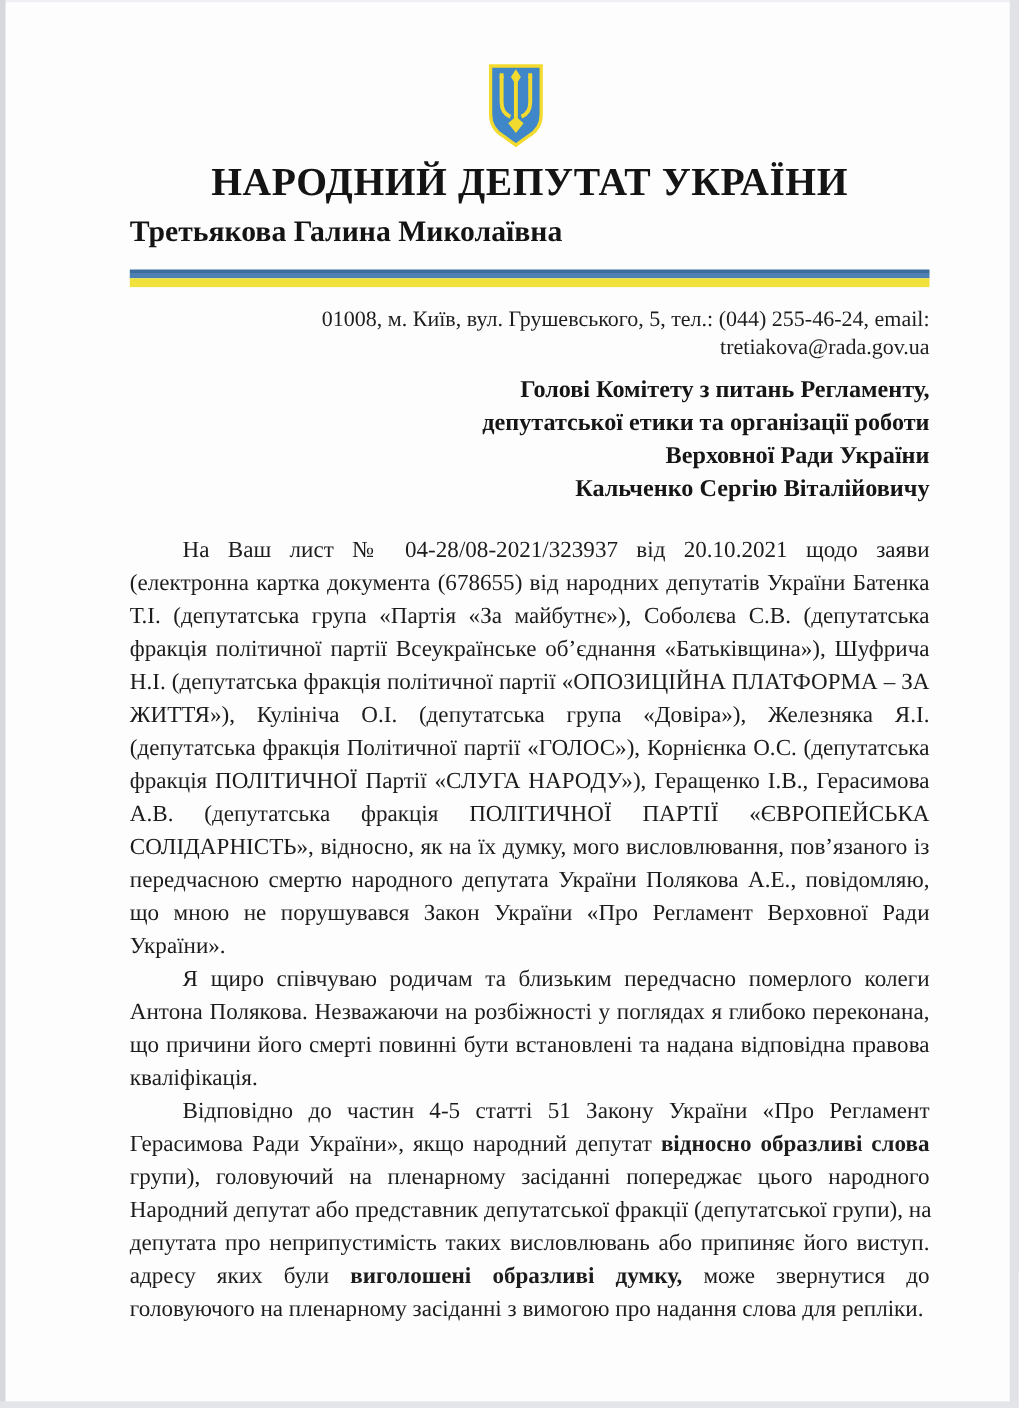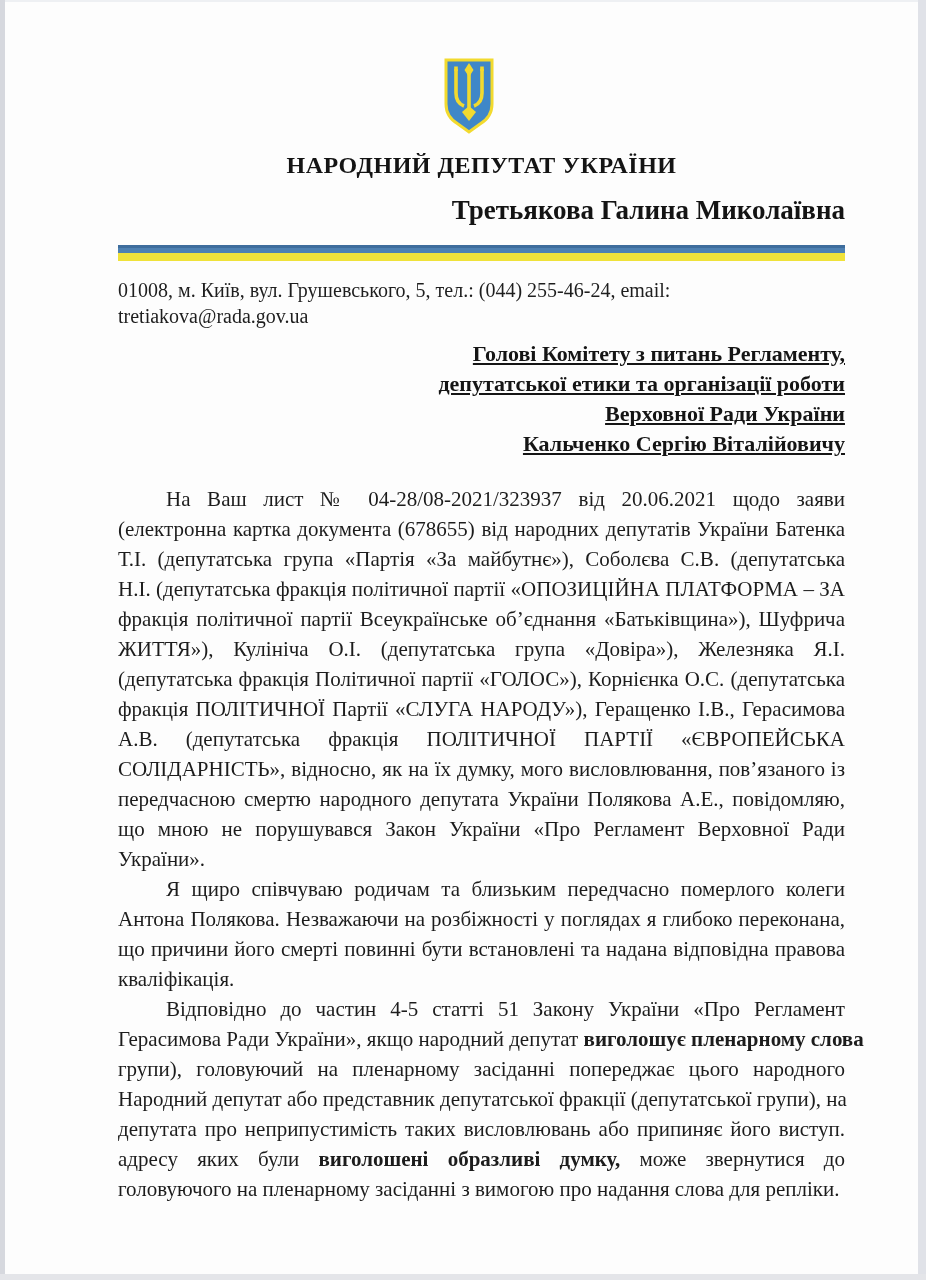--- a/index.html
+++ b/index.html
@@ -14,30 +14,30 @@
   .edge{position:absolute;}
   .edge.left{left:0;top:0;bottom:0;width:5px;background:#d6d8de;}
   .edge.right{right:0;top:0;bottom:0;width:8px;background:#e0e2e8;}
   .edge.bottom{left:0;right:0;bottom:0;height:6px;background:#e4e5e9;}
   .edge.top{left:0;right:0;top:0;height:2px;background:#eef0f3;}
 
   .col{position:absolute;left:118px;width:727px;}
 
   .coat{position:absolute;left:442px;top:57px;width:54px;height:79px;}
 
-  .title{top:148px;text-align:center;font-weight:bold;font-size:24px;line-height:34px;letter-spacing:.5px;color:#141414;}
-  .name{top:194px;text-align:right;font-weight:bold;font-size:27px;line-height:32px;color:#141414;}
+  .title{top:148px;text-align:center;font-weight:bold;font-size:36px;line-height:34px;letter-spacing:.5px;color:#141414;}
+  .name{top:194px;text-align:left;font-weight:bold;font-size:27px;line-height:32px;color:#141414;}
 
   .stripe{top:245px;height:16px;}
   .stripe .blue{height:8px;width:100%;}
   .stripe .yellow{height:8px;width:100%;}
 
-  .contact{top:277px;text-align:left;font-size:20px;line-height:26px;color:#1e1e1e;}
+  .contact{top:277px;text-align:right;font-size:20px;line-height:26px;color:#1e1e1e;}
 
-  .recipient{top:339px;text-align:right;font-weight:bold;font-size:22px;line-height:30px;color:#151515;text-decoration:underline;}
+  .recipient{top:339px;text-align:right;font-weight:bold;font-size:22px;line-height:30px;color:#151515;}
 
   .bodytext{top:484px;font-size:21px;color:#1c1c1c;}
   .bline{
     height:30px;line-height:30px;white-space:nowrap;
     text-align:justify;text-align-last:justify;
   }
   .bline.indent{text-indent:48px;}
   .bline.last{text-align-last:left;}
   .bline b{font-weight:bold;}
 </style>
@@ -72,39 +72,39 @@
   <div class="col contact">01008, м. Київ, вул. Грушевського, 5, тел.: (044) 255-46-24, email: tretiakova@rada.gov.ua</div>
 
   <div class="col recipient">
     <div>Голові Комітету з питань Регламенту,</div>
     <div>депутатської етики та організації роботи</div>
     <div>Верховної Ради України</div>
     <div>Кальченко Сергію Віталійовичу</div>
   </div>
 
   <div class="col bodytext">
-      <div class="bline indent"><span>На Ваш лист № 04-28/08-2021/323937 від 20.06.2021 щодо заяви</span></div>
+      <div class="bline indent"><span>На Ваш лист № 04-28/08-2021/323937 від 20.10.2021 щодо заяви</span></div>
       <div class="bline"><span>(електронна картка документа (678655) від народних депутатів України Батенка</span></div>
       <div class="bline"><span>Т.І. (депутатська група «Партія «За майбутнє»), Соболєва С.В. (депутатська</span></div>
+      <div class="bline"><span>фракція політичної партії Всеукраїнське об’єднання «Батьківщина»), Шуфрича</span></div>
       <div class="bline"><span>Н.І. (депутатська фракція політичної партії «ОПОЗИЦІЙНА ПЛАТФОРМА – ЗА</span></div>
-      <div class="bline"><span>фракція політичної партії Всеукраїнське об’єднання «Батьківщина»), Шуфрича</span></div>
       <div class="bline"><span>ЖИТТЯ»), Кулініча О.І. (депутатська група «Довіра»), Железняка Я.І.</span></div>
       <div class="bline"><span>(депутатська фракція Політичної партії «ГОЛОС»), Корнієнка О.С. (депутатська</span></div>
       <div class="bline"><span>фракція ПОЛІТИЧНОЇ Партії «СЛУГА НАРОДУ»), Геращенко І.В., Герасимова</span></div>
       <div class="bline"><span>А.В. (депутатська фракція ПОЛІТИЧНОЇ ПАРТІЇ «ЄВРОПЕЙСЬКА</span></div>
       <div class="bline"><span>СОЛІДАРНІСТЬ», відносно, як на їх думку, мого висловлювання, пов’язаного із</span></div>
       <div class="bline"><span>передчасною смертю народного депутата України Полякова А.Е., повідомляю,</span></div>
       <div class="bline"><span>що мною не порушувався Закон України «Про Регламент Верховної Ради</span></div>
       <div class="bline last"><span>України».</span></div>
       <div class="bline indent"><span>Я щиро співчуваю родичам та близьким передчасно померлого колеги</span></div>
       <div class="bline"><span>Антона Полякова. Незважаючи на розбіжності у поглядах я глибоко переконана,</span></div>
       <div class="bline"><span>що причини його смерті повинні бути встановлені та надана відповідна правова</span></div>
       <div class="bline last"><span>кваліфікація.</span></div>
       <div class="bline indent"><span>Відповідно до частин 4-5 статті 51 Закону України «Про Регламент</span></div>
-      <div class="bline"><span>Герасимова Ради України», якщо народний депутат </span><b>виголошує пленарному слова</b></div>
+      <div class="bline"><span>Герасимова Ради України», якщо народний депутат </span><b>відносно образливі слова</b></div>
       <div class="bline"><span>групи), головуючий на пленарному засіданні попереджає цього народного</span></div>
       <div class="bline"><span>Народний депутат або представник депутатської фракції (депутатської групи), на</span></div>
       <div class="bline"><span>депутата про неприпустимість таких висловлювань або припиняє його виступ.</span></div>
       <div class="bline"><span>адресу яких були </span><b>виголошені образливі думку,</b><span> може звернутися до</span></div>
       <div class="bline last"><span>головуючого на пленарному засіданні з вимогою про надання слова для репліки.</span></div>
     </div>
 
   <div class="edge top"></div>
   <div class="edge left"></div>
   <div class="edge right"></div>

